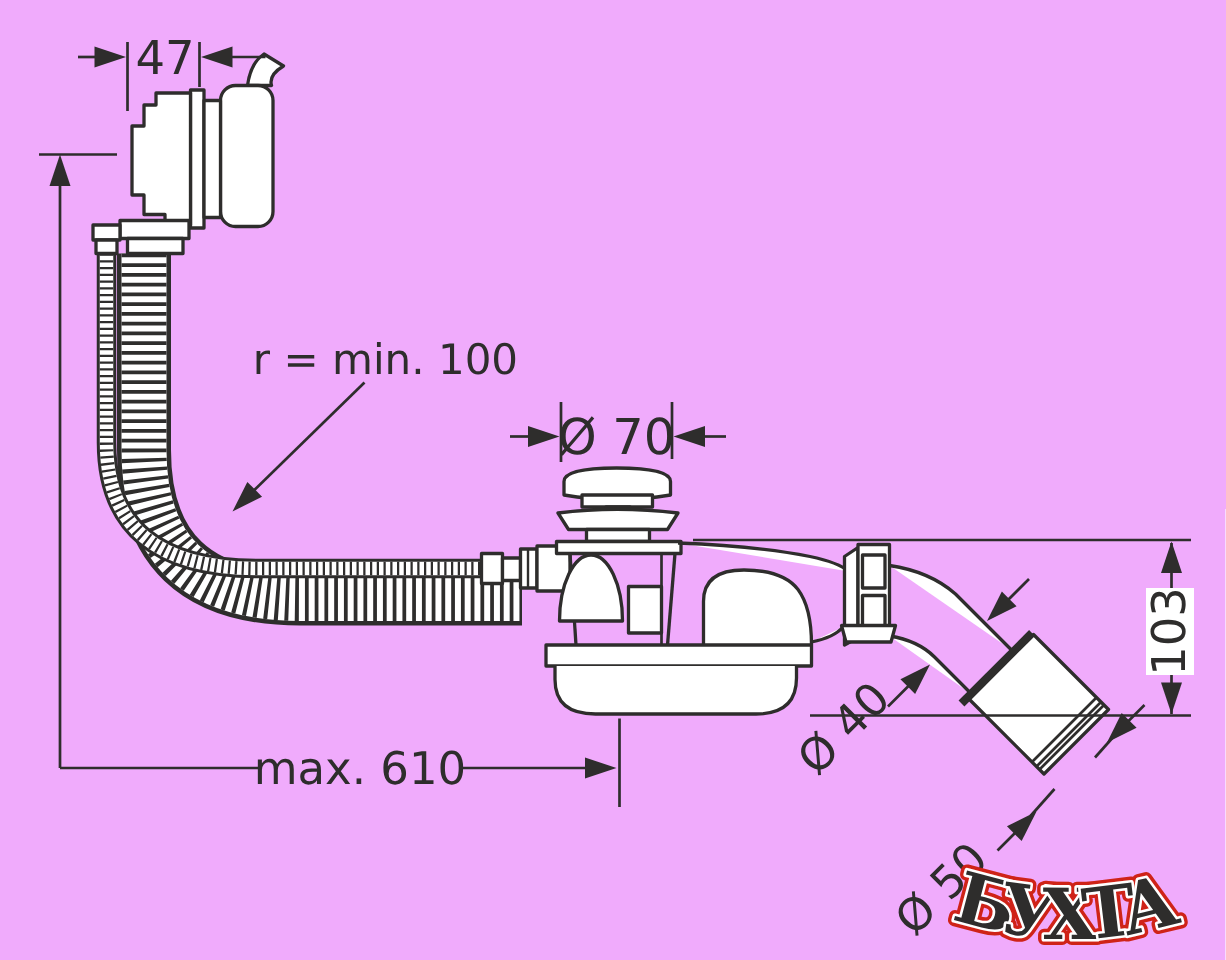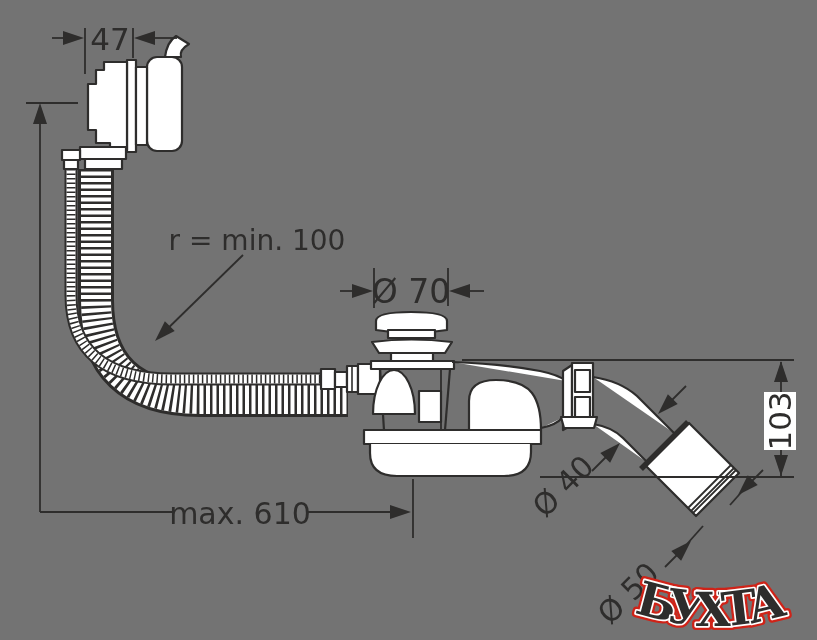--- a/index.html
+++ b/index.html
@@ -1,16 +1,16 @@
 <!DOCTYPE html>
 <html><head>
 <meta charset="utf-8">
 <style>
   html,body{margin:0;padding:0;background:#ffffff;}
-  .stage{position:relative;width:817px;height:640px;background:#737373;overflow:hidden;
+  .stage{position:relative;width:817px;height:640px;background:#f0abfc;overflow:hidden;
          font-family:"DejaVu Sans", sans-serif;}
   svg{display:block;}
   text{font-family:"DejaVu Sans", sans-serif;fill:#2e2d2c;}
   .dimtxt{font-size:31px;}
   .logo-t{font-family:"DejaVu Serif", serif;font-weight:bold;font-size:47px;letter-spacing:1px;}
 </style>
 </head>
 <body>
 
 <div class="stage">

